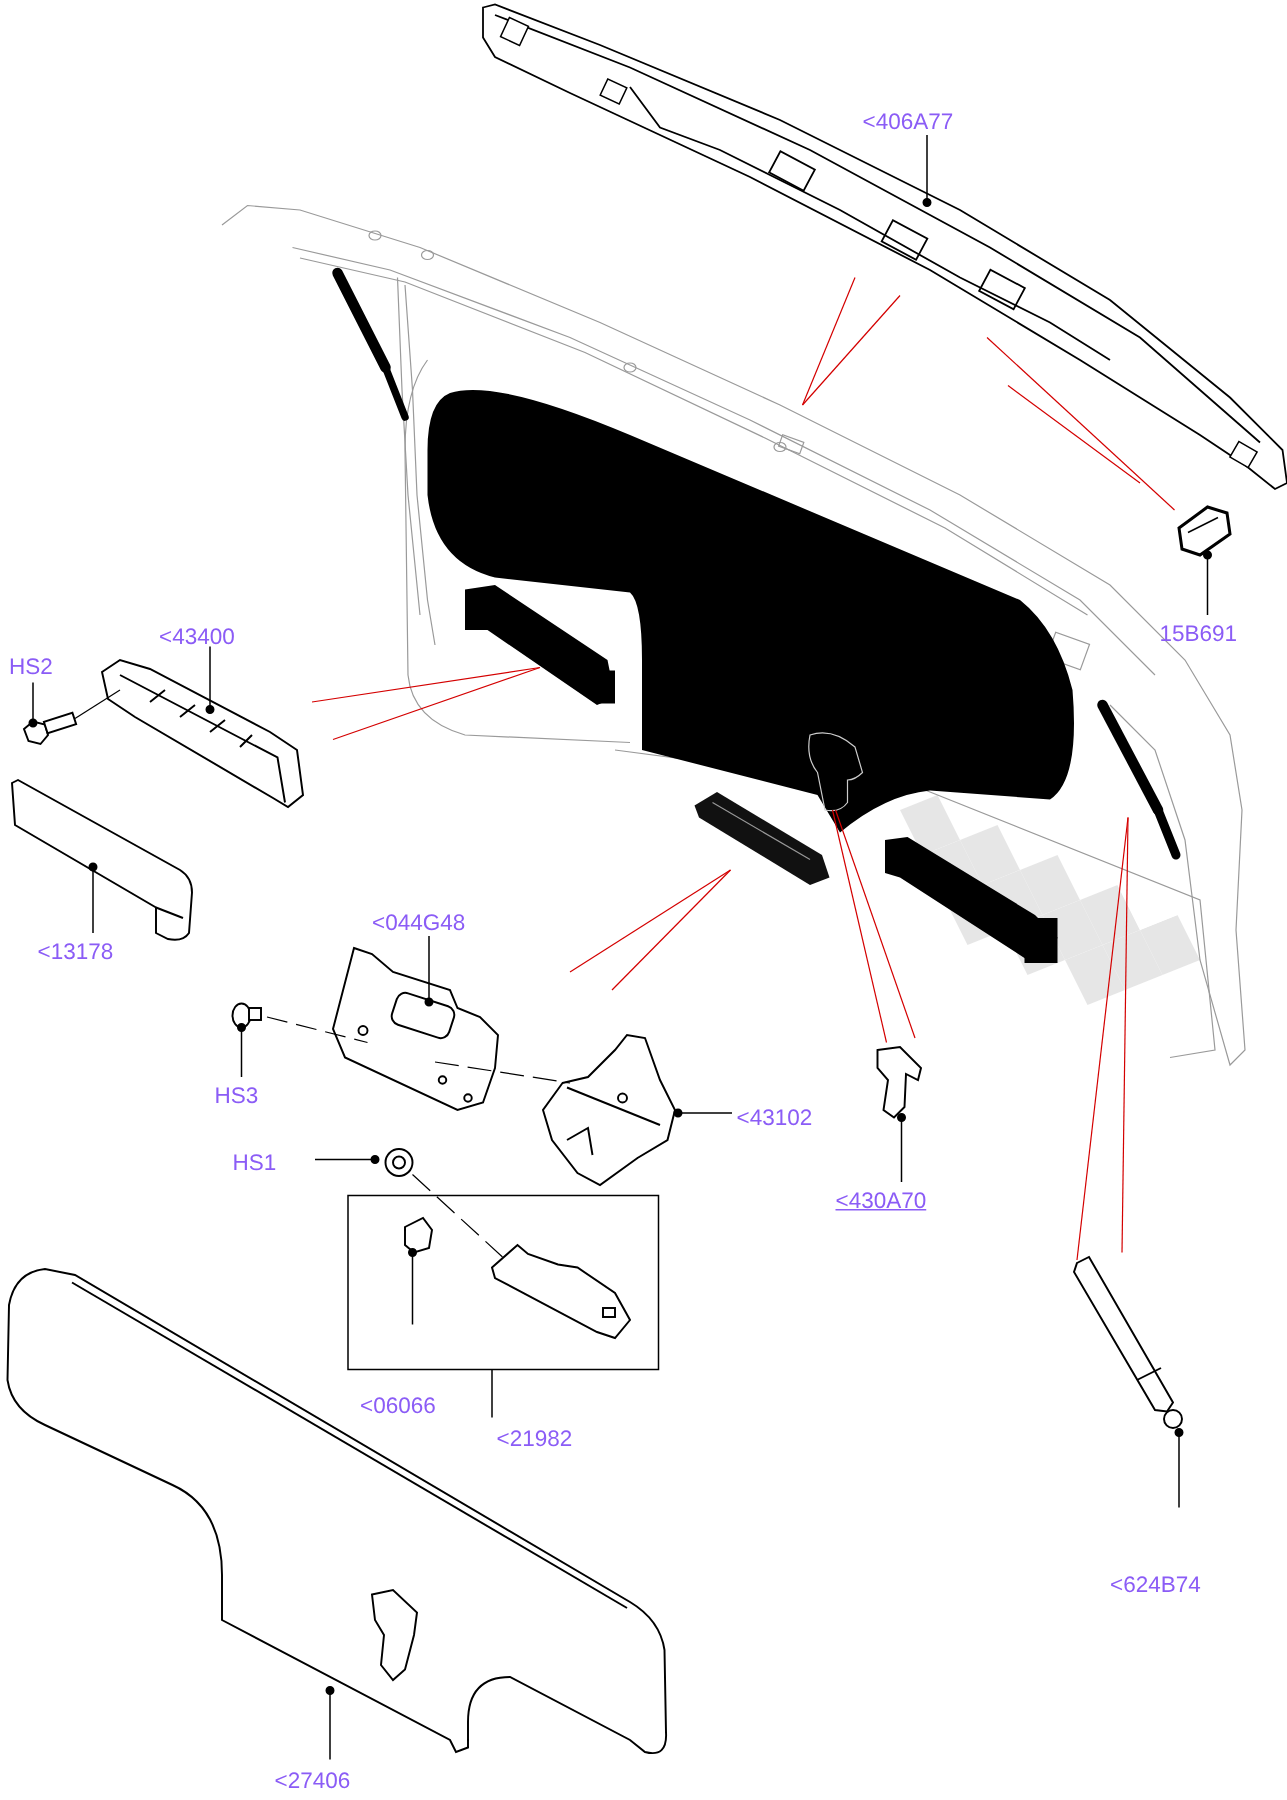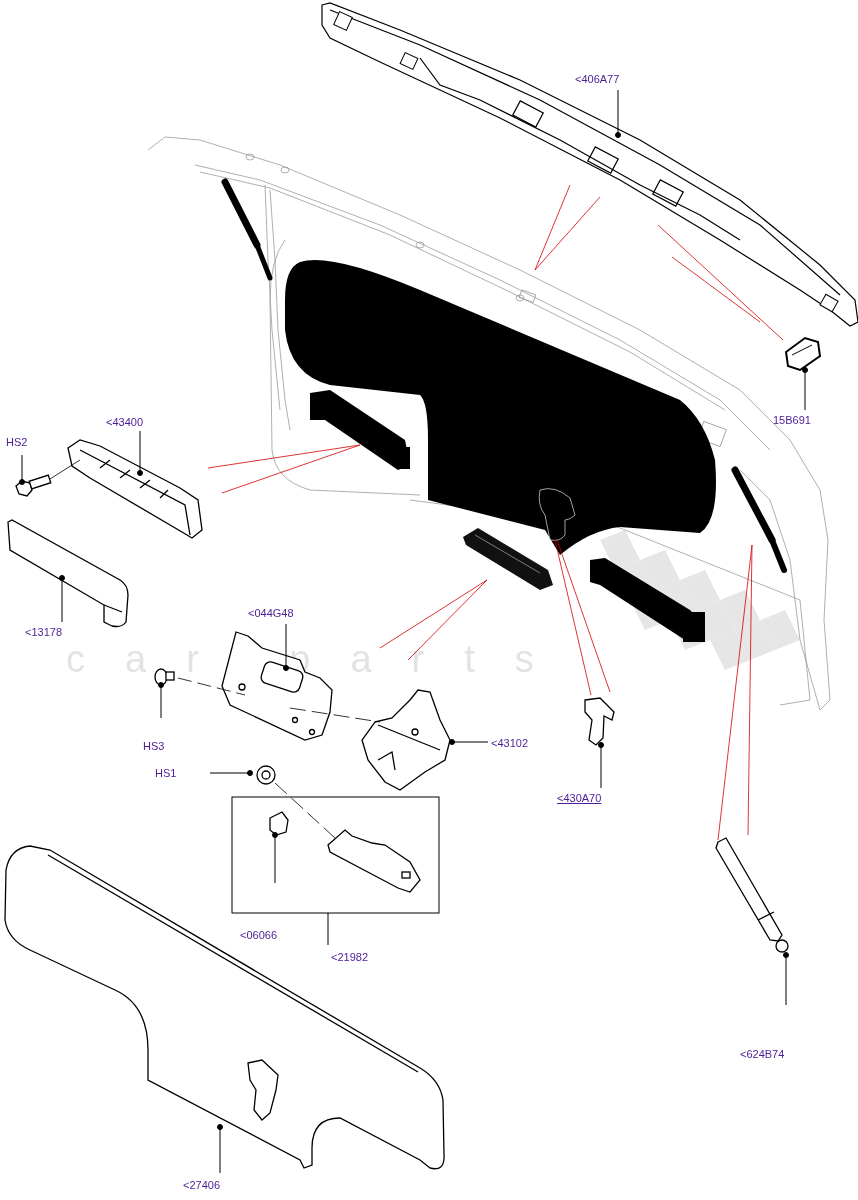--- a/index.html
+++ b/index.html
@@ -7,22 +7,22 @@
     position: relative;
     width: 858px;
     height: 1200px;
     overflow: hidden;
     background: #ffffff;
     font-family: "Liberation Sans", sans-serif;
   }
   svg#diagram { position: absolute; left: 0; top: 0; }
   .label {
     position: absolute;
-    color: #4c1d95;
-    font-size: 11px;
+    color: #8b5cf6;
+    font-size: 15px;
     font-family: "Liberation Sans", sans-serif;
     white-space: nowrap;
     line-height: 1;
     cursor: pointer;
   }
   .wm-main {
     position: absolute;
     left: 60px;
     top: 505px;
     font-size: 112px;
@@ -42,21 +42,20 @@
     letter-spacing: 40px;
     font-family: "Liberation Sans", sans-serif;
     line-height: 1;
   }
 </style>
 </head>
 <body>
 
 <div id="canvas">
 
-  <div class="wm-sub">car parts</div>
 
   <svg id="diagram" width="858" height="1200" viewBox="0 0 858 1200" xmlns="http://www.w3.org/2000/svg">
 
     <g fill="#e4e4e4" opacity="0.9">
       <polygon points="600,540 625,530 640,560 615,570"></polygon>
       <polygon points="640,560 665,550 680,580 655,590"></polygon>
       <polygon points="615,570 640,560 655,590 630,600"></polygon>
       <polygon points="680,580 705,570 720,600 695,610"></polygon>
       <polygon points="655,590 680,580 695,610 670,620"></polygon>
       <polygon points="630,600 655,590 670,620 645,630"></polygon>
@@ -249,21 +248,21 @@
         <circle cx="220" cy="1127" r="2.5"></circle>
     </g>
   </svg>
 
   <div class="label" style="left:575px;top:74px;">&lt;406A77</div>
   <div class="label" style="left:773px;top:415px;">15B691</div>
   <div class="label" style="left:6px;top:437px;">HS2</div>
   <div class="label" style="left:106px;top:417px;">&lt;43400</div>
   <div class="label" style="left:25px;top:627px;">&lt;13178</div>
   <div class="label" style="left:248px;top:608px;">&lt;044G48</div>
-  <div class="label" style="left:143px;top:723px;margin-top:18px;">HS3</div>
+  <div class="label" style="left:143px;top:723px;">HS3</div>
   <div class="label" style="left:491px;top:738px;">&lt;43102</div>
   <div class="label" style="left:557px;top:793px;text-decoration:underline;">&lt;430A70</div>
   <div class="label" style="left:155px;top:768px;">HS1</div>
   <div class="label" style="left:240px;top:892px;margin-top:38px;">&lt;06066</div>
   <div class="label" style="left:292px;top:952px;margin-left:39px;">&lt;21982</div>
   <div class="label" style="left:740px;top:1049px;">&lt;624B74</div>
   <div class="label" style="left:183px;top:1180px;">&lt;27406</div>
 
 </div>
 

